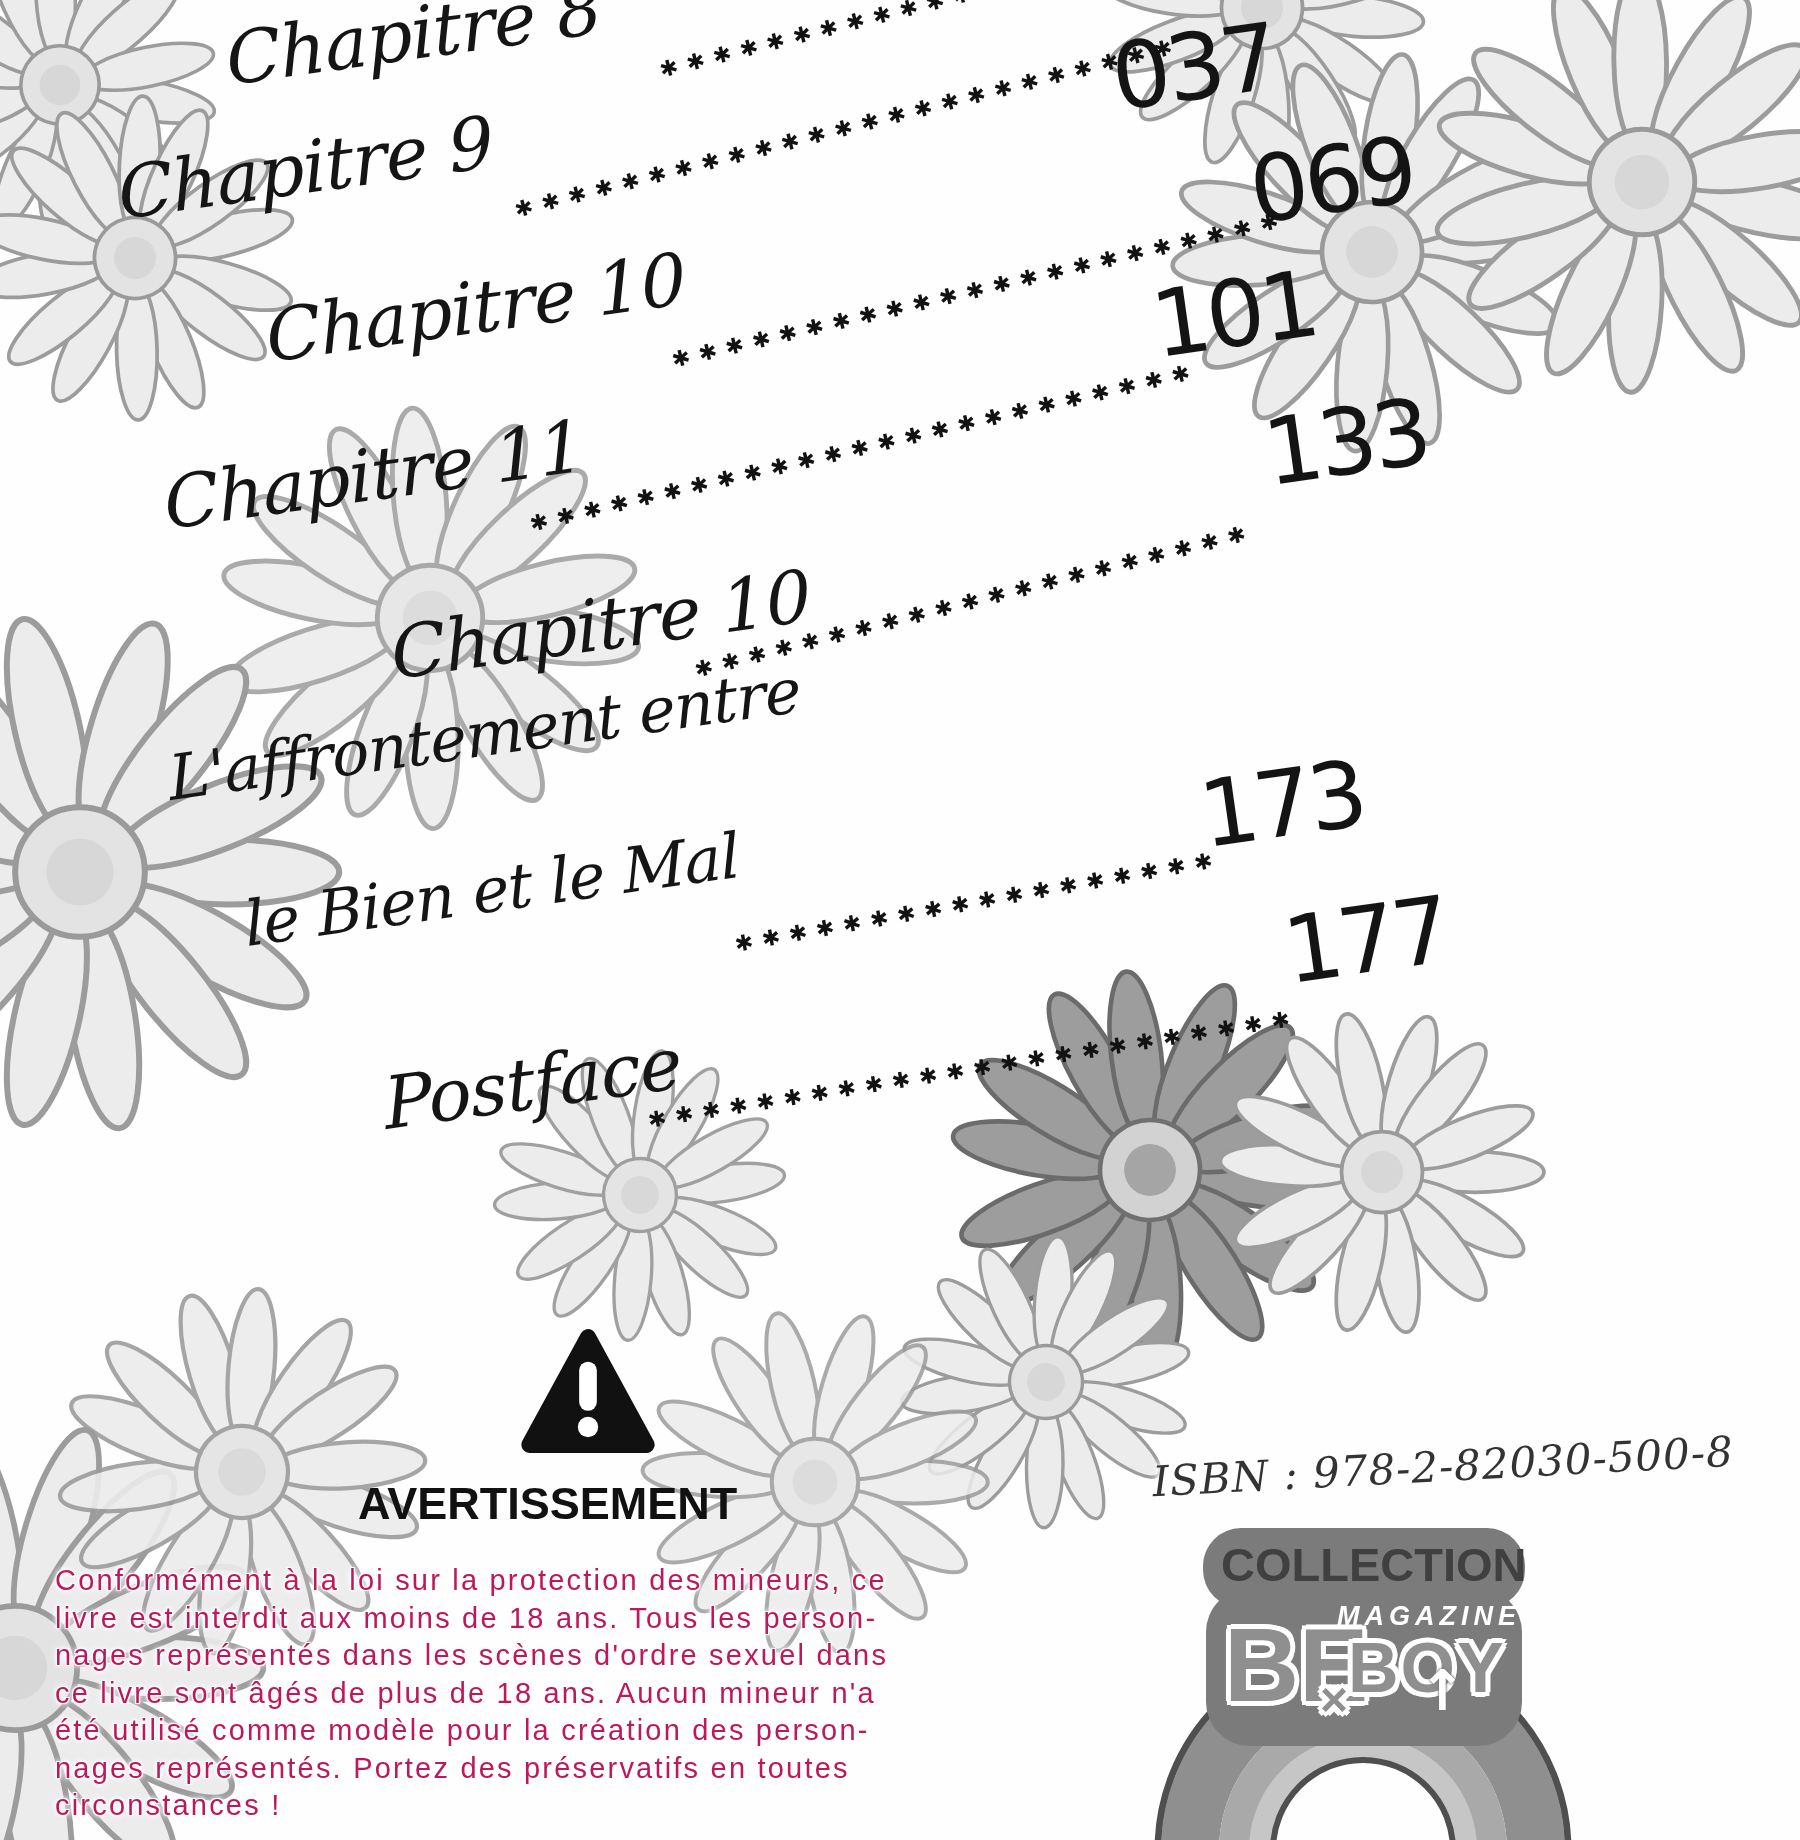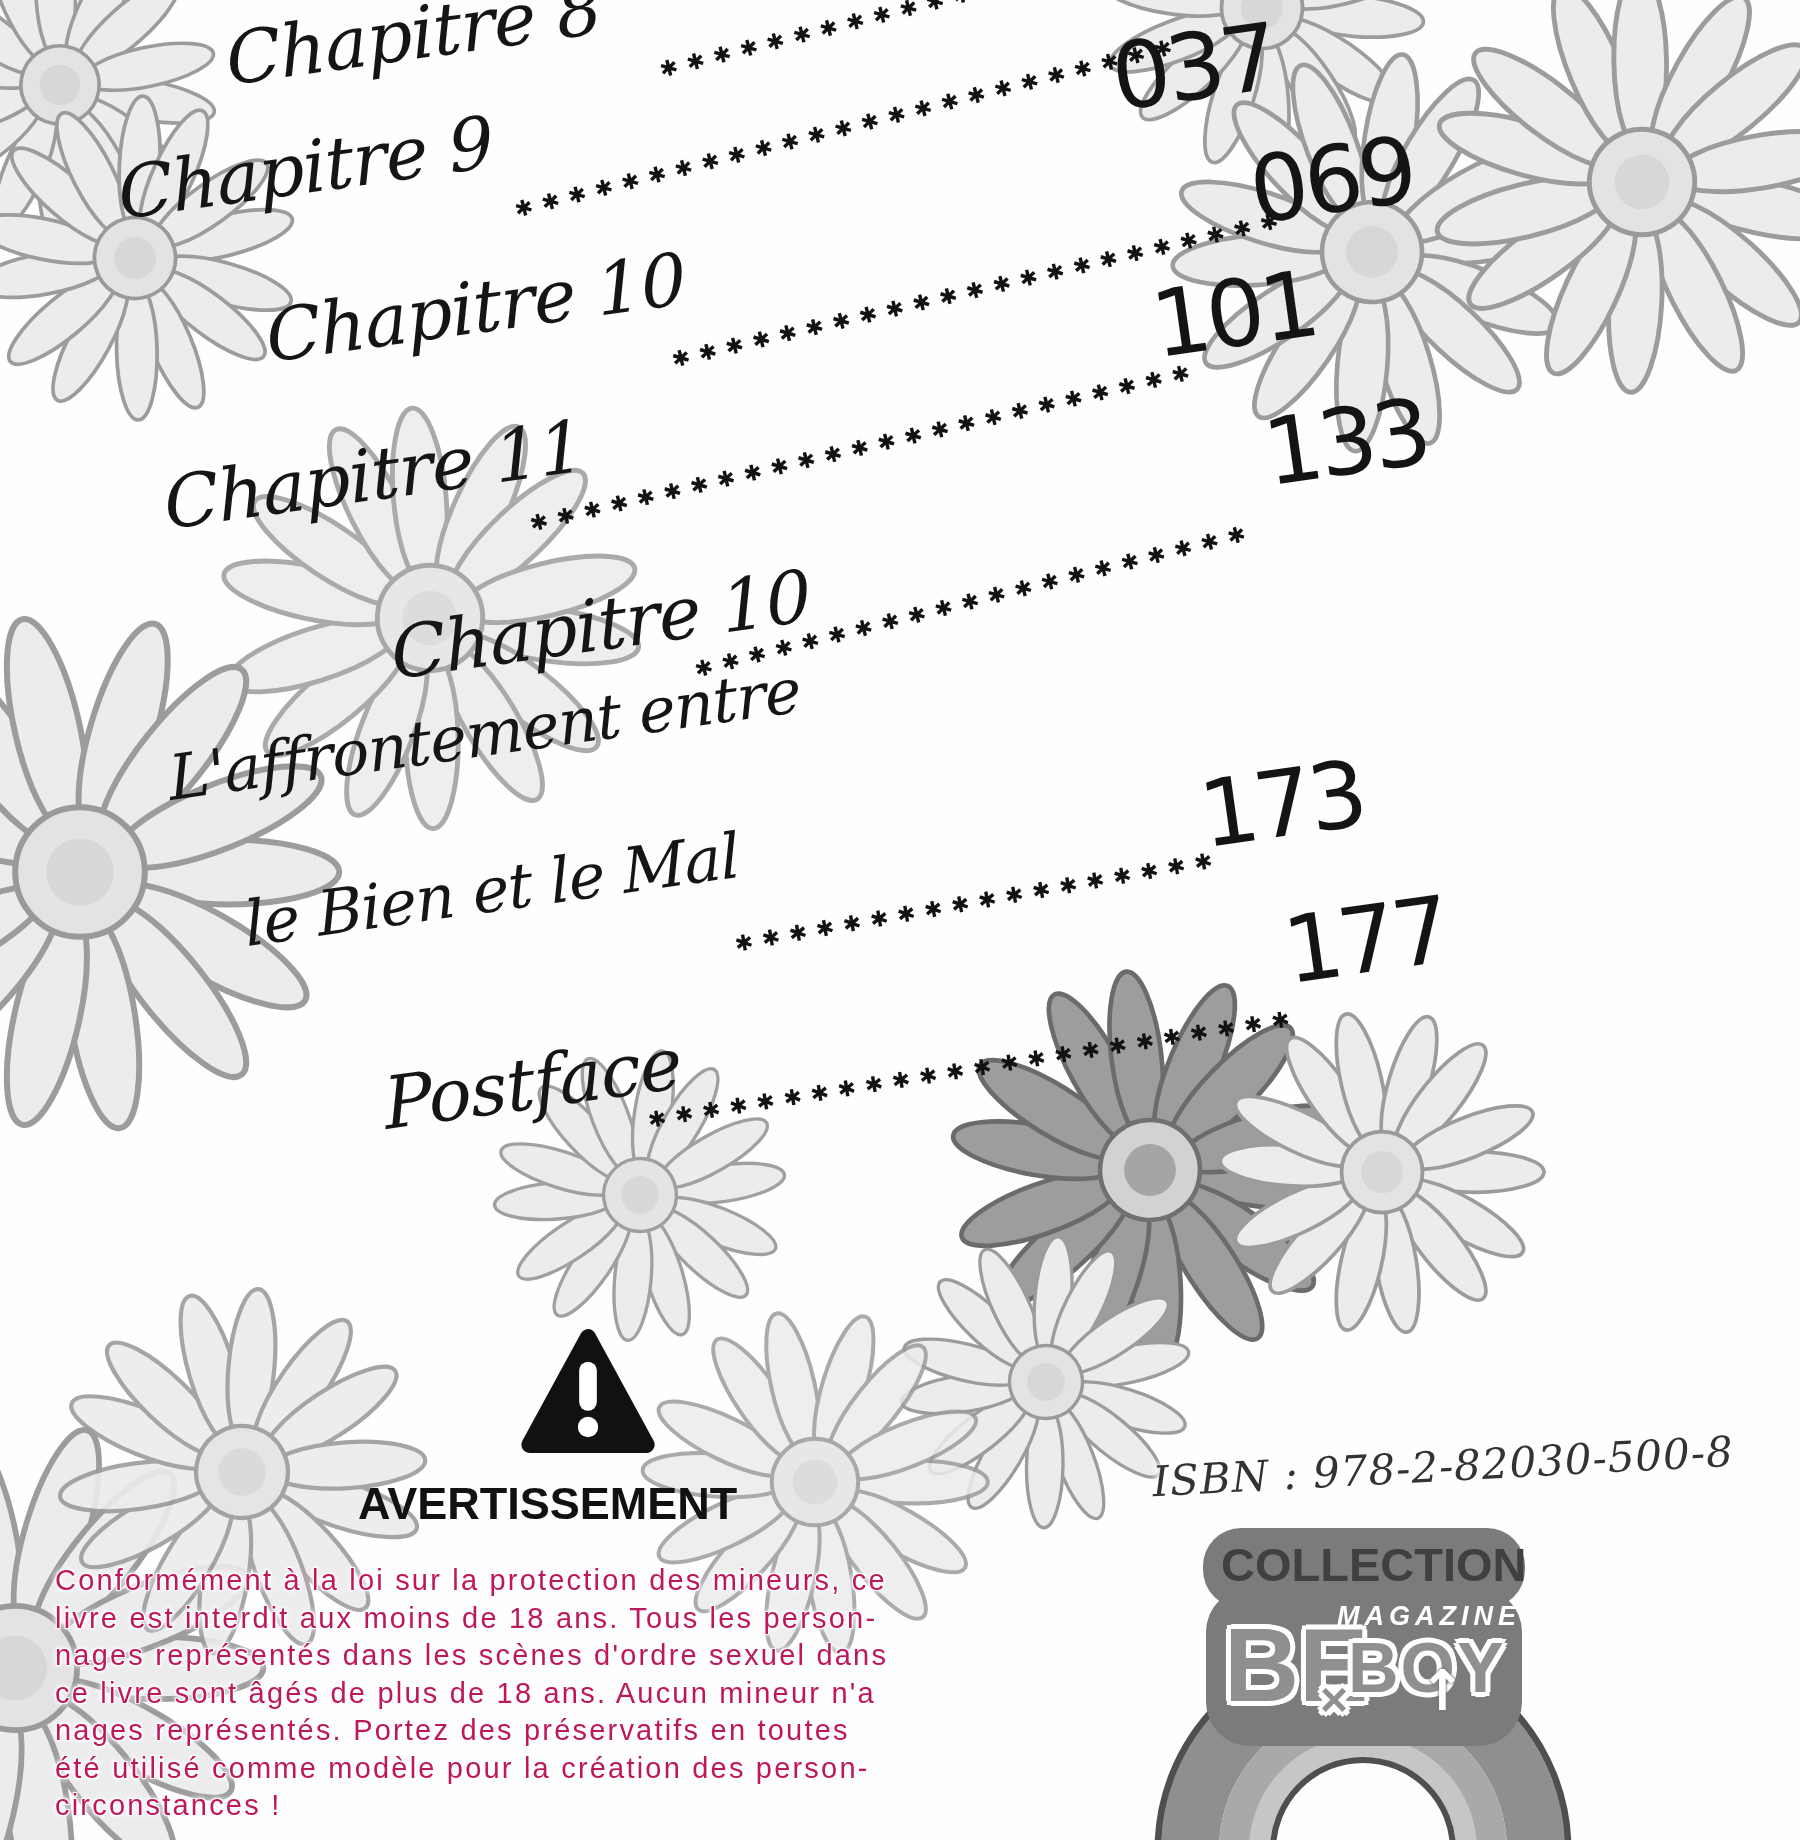--- a/index.html
+++ b/index.html
@@ -351,22 +351,22 @@
       <path d="M50 8 L93 87 L7 87 Z" fill="#111" stroke="#111" stroke-width="12" stroke-linejoin="round"></path>
       <rect x="43.5" y="26" width="13" height="36" rx="6.5" fill="#fff"></rect>
       <circle cx="50" cy="74" r="7.5" fill="#fff"></circle>
     </svg>
     <div class="warn-head">AVERTISSEMENT</div>
     <div class="warn-par">
       <div class="warn-line">Conformément à la loi sur la protection des mineurs, ce</div>
       <div class="warn-line">livre est interdit aux moins de 18 ans. Tous les person-</div>
       <div class="warn-line">nages représentés dans les scènes d'ordre sexuel dans</div>
       <div class="warn-line">ce livre sont âgés de plus de 18 ans. Aucun mineur n'a</div>
+      <div class="warn-line">été utilisé comme modèle pour la création des person-</div>
       <div class="warn-line">nages représentés. Portez des préservatifs en toutes</div>
-      <div class="warn-line">été utilisé comme modèle pour la création des person-</div>
       <div class="warn-line center">circonstances !</div>
     </div>
   </div>
 
   <div class="isbn">ISBN : 978-2-82030-500-8</div>
 
   <div class="logo">
     <svg class="logo-ring" width="440" height="195" viewBox="0 0 440 195">
       <circle cx="220" cy="205" r="205" fill="none" stroke="#4f4f4f" stroke-width="7"></circle>
       <circle cx="220" cy="205" r="173" fill="none" stroke="#8f8f8f" stroke-width="58"></circle>

